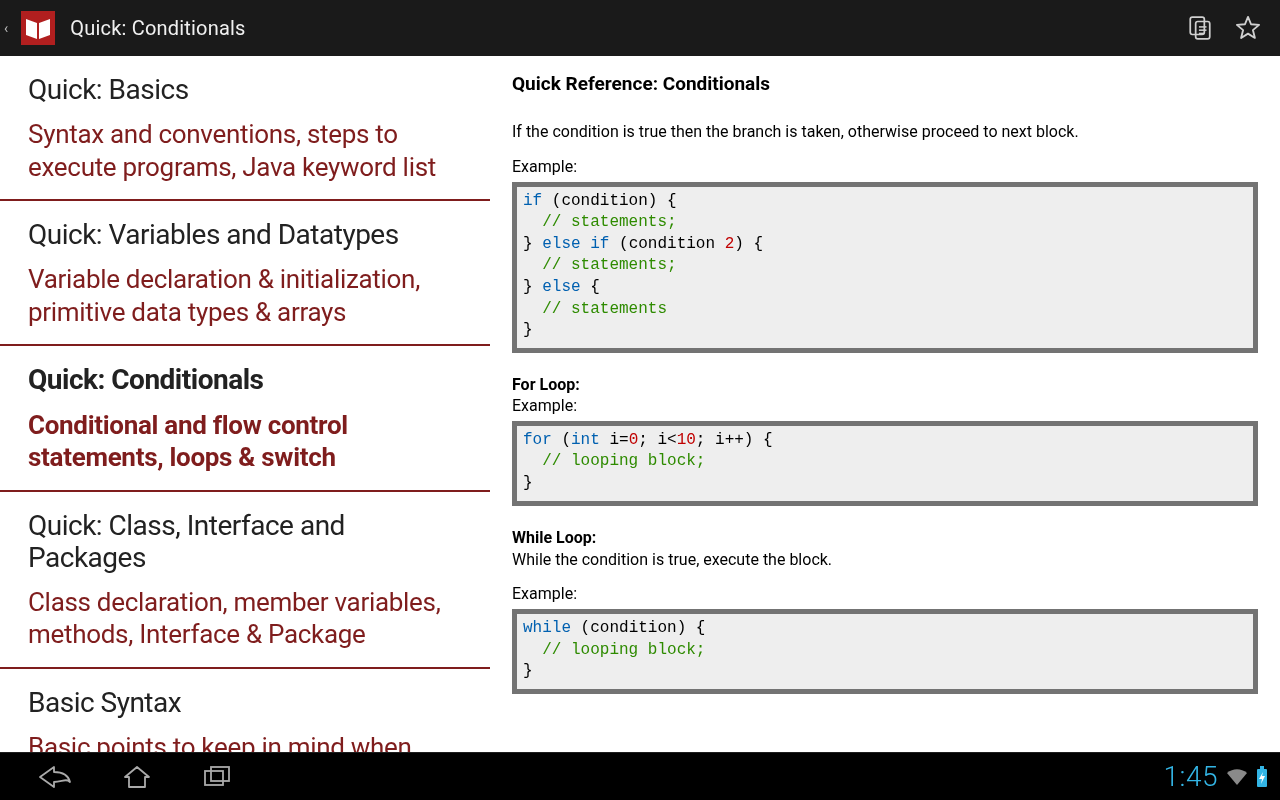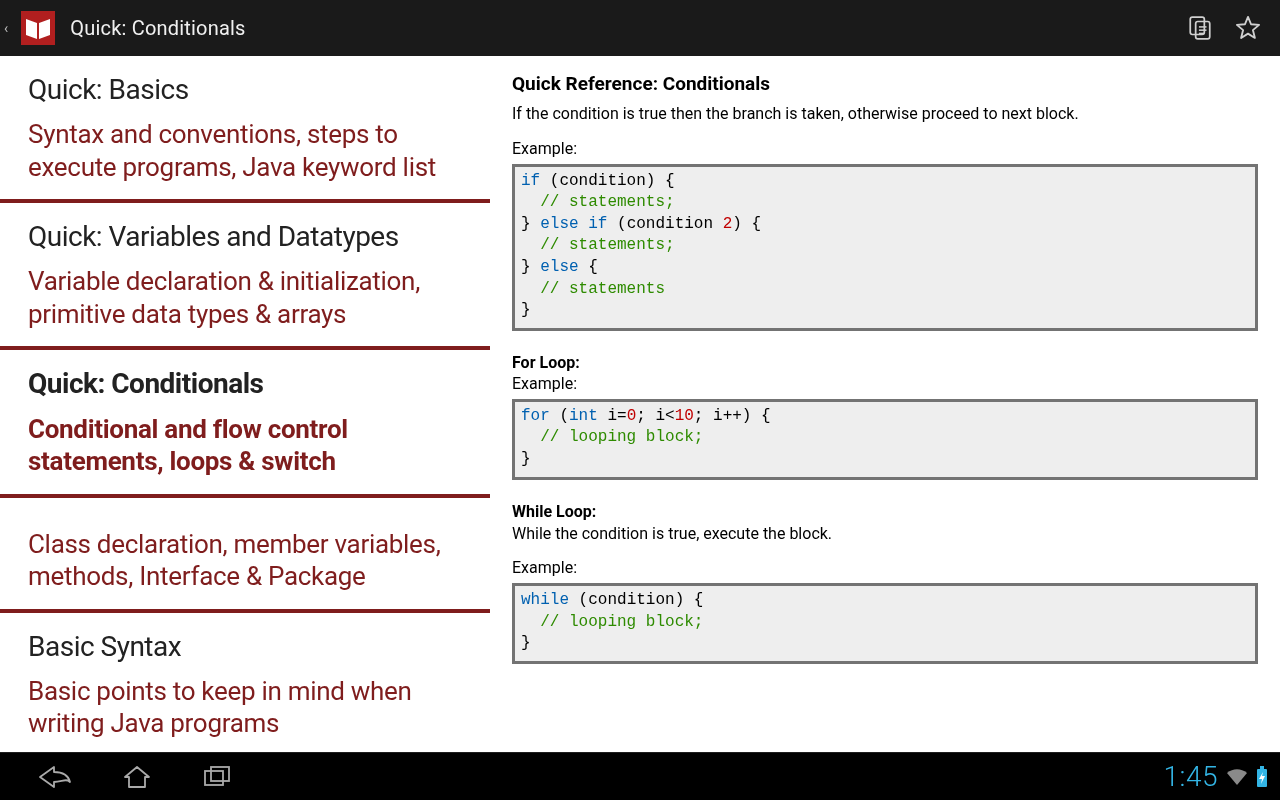--- a/index.html
+++ b/index.html
@@ -8,33 +8,33 @@
   
   .actionbar { height: 56px; background: #1a1a1a; color: #fff; display: flex; align-items: center; padding: 0 8px 0 0; }
   .actionbar .app-icon { width: 56px; height: 56px; display: flex; align-items: center; justify-content: center; }
   .actionbar .caret { color: #bbb; font-size: 14px; padding: 0 2px 0 4px; }
   .actionbar .title { font-size: 20px; color: #f0f0f0; margin-left: 4px; font-weight: 400; letter-spacing: .2px; }
   .actionbar .spacer { flex: 1; }
   .actionbar .action { width: 48px; height: 48px; display: flex; align-items: center; justify-content: center; cursor: pointer; }
   
   .content { flex: 1; display: flex; overflow: hidden; }
   .sidebar { width: 490px; overflow-y: auto; }
-  .sidebar .item { padding: 18px 28px 16px 28px; border-bottom: 4px solid #7f1d1d; cursor: pointer; }
+  .sidebar .item { padding: 18px 28px 16px 28px; border-bottom: 2px solid #7f1d1d; cursor: pointer; }
   .sidebar .item:first-child { padding-top: 18px; }
   .sidebar .item-title { font-size: 28px; font-weight: 400; color: #222; line-height: 1.15; letter-spacing: -0.5px; }
   .sidebar .item-desc { font-size: 26px; color: #7f1d1d; line-height: 1.25; margin-top: 12px; letter-spacing: -0.3px; }
   .sidebar .item.selected .item-title { font-weight: 700; }
   .sidebar .item.selected .item-desc { font-weight: 700; }
   .detail { flex: 1; padding: 16px 22px 0 22px; overflow-y: auto; color: #000; }
-  .detail h2 { font-size: 19px; font-weight: 700; margin-bottom: 8px; }
+  .detail h2 { font-size: 19px; font-weight: 700; margin-bottom: 26px; }
   .section { margin-bottom: 22px; }
   .section h3 { font-size: 16px; font-weight: 700; margin-bottom: 2px; }
   .section p { font-size: 16px; line-height: 1.35; margin-bottom: 14px; }
   .section .ex-label { font-size: 16px; margin-bottom: 6px; }
-  pre.code { background: #eeeeee; border: 3px solid #737373; padding: 4px 6px 6px 6px; font-family: "Courier New", monospace; font-size: 16px; line-height: 1.35; white-space: pre; }
+  pre.code { background: #eeeeee; border: 5px solid #737373; padding: 4px 6px 6px 6px; font-family: "Courier New", monospace; font-size: 16px; line-height: 1.35; white-space: pre; }
   .kw { color: #0060b0; }
   .cm { color: #2e8b00; }
   .num { color: #c00000; }
   
   .navbar { height: 48px; background: #000; display: flex; align-items: center; border-top: 1px solid #1e1e1e; }
   .navbar .left { display: flex; gap: 28px; padding-left: 28px; }
   .navbar .navbtn { width: 54px; height: 44px; display: flex; align-items: center; justify-content: center; cursor: pointer; }
   .navbar .spacer { flex: 1; }
   .navbar .right { display: flex; align-items: center; gap: 8px; padding-right: 12px; }
   .clock { color: #33b5e5; font-size: 28px; font-weight: 300; letter-spacing: .5px; }
@@ -79,20 +79,21 @@
         </div>
         <div class="item">
           <div class="item-title">Quick: Variables and Datatypes</div>
           <div class="item-desc">Variable declaration &amp; initialization, primitive data types &amp; arrays</div>
         </div>
         <div class="item selected">
           <div class="item-title">Quick: Conditionals</div>
           <div class="item-desc">Conditional and flow control statements, loops &amp; switch</div>
         </div>
         <div class="item">
+          <div class="item-title">Quick: Class, Interface and Packages</div>
           <div class="item-desc">Class declaration, member variables, methods, Interface &amp; Package</div>
         </div>
         <div class="item">
           <div class="item-title">Basic Syntax</div>
           <div class="item-desc">Basic points to keep in mind when writing Java programs</div>
         </div>
       </div>
     <div class="detail">
       <h2>Quick Reference: Conditionals</h2>
       <div id="sections">

